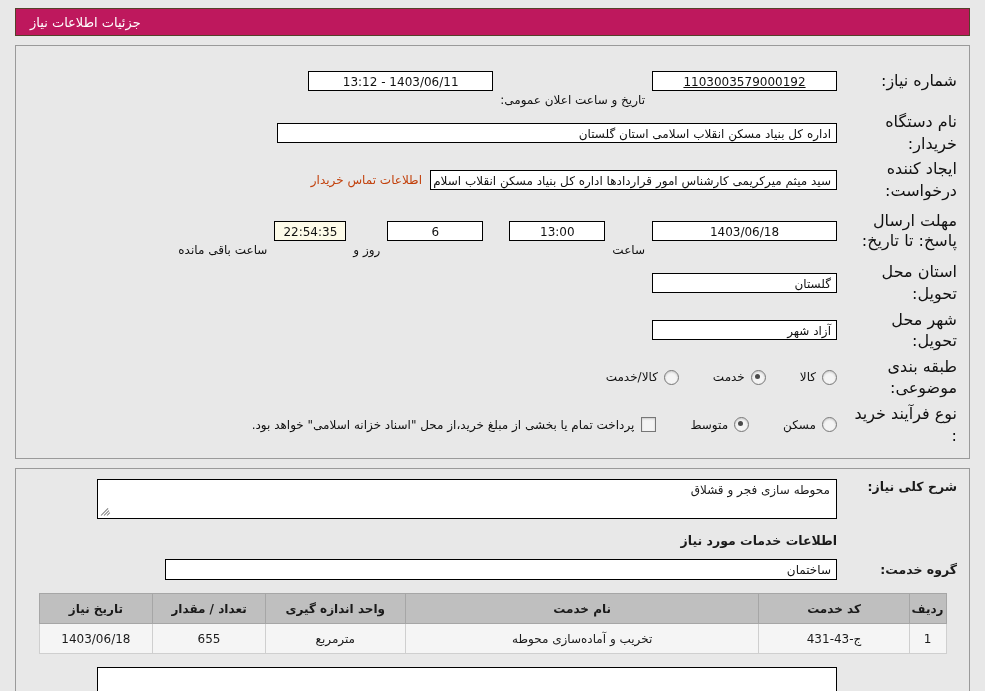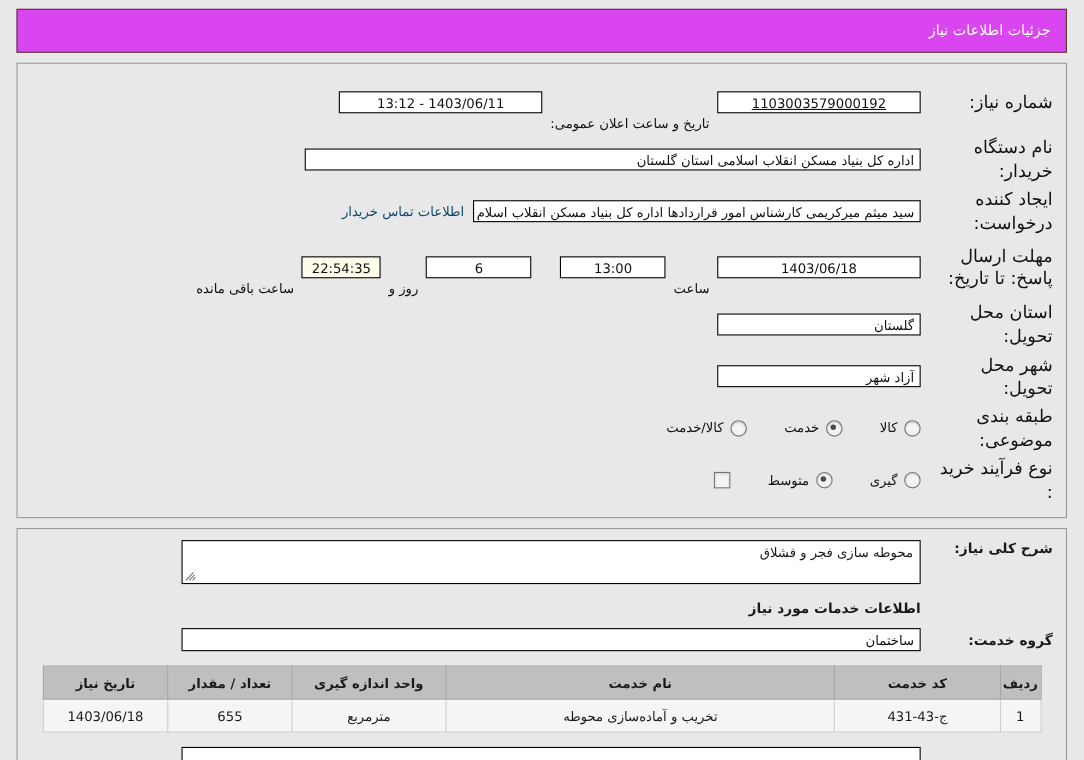--- a/index.html
+++ b/index.html
@@ -65,27 +65,27 @@
   }
 
   
   .page {
     position: relative;
     z-index: 2;
     padding: 0;
   }
   .title-bar {
     margin: 8px 15px 0 15px;
-    height: 40px;
-    background: #d946ef;
+    height: 28px;
+    background: #be185d;
     border: 1px solid #55412a;
     color: #ffffff;
     display: flex;
     align-items: center;
-    justify-content: flex-start;
+    justify-content: flex-end;
     padding: 0 14px;
     box-sizing: border-box;
     font-size: 13px;
   }
 
   
   .panel {
     margin: 9px 15px 0 15px;
     border: 1px solid #9a9a9a;
     background: #e8e8e8;
@@ -143,21 +143,21 @@
   .w-city   { width: 185px; }
 
   .inline-lbl {
     font-size: 12px;
     padding: 0 7px;
     white-space: nowrap;
     color: #111;
     margin-top: 38px;
   }
   .link {
-    color: #0c4a6e;
+    color: #c2410c;
     font-size: 12px;
     padding: 0 8px;
     white-space: nowrap;
     cursor: pointer;
   }
 
   
   .radio-group { display: flex; align-items: center; }
   .radio-item {
     display: flex;
@@ -216,21 +216,21 @@
     text-align: right;
     padding-right: 0;
     width: 100%;
   }
   .section-head-wrap { display: flex; }
   .section-head-inner { width: 120px; flex: 0 0 120px; text-align: right; padding-left: 8px; box-sizing: border-box; }
 
   .ta {
     border: 1px solid #000;
     background: #fff;
-    width: 672px;
+    width: 740px;
     height: 40px;
     position: relative;
     box-sizing: border-box;
     padding: 3px 6px 0 6px;
     font-size: 12px;
     text-align: right;
     overflow: hidden;
   }
   .ta.big { height: 70px; }
   .grip {
@@ -379,28 +379,29 @@
           <span class="radio-lbl">کالا/خدمت</span>
         </div>
       </div>
     </div>
 
     <div class="row">
       <div class="lbl">نوع فرآیند خرید :</div>
       <div class="radio-group">
         <div class="radio-item">
           <span class="radio"></span>
-          <span class="radio-lbl">گیری</span>
+          <span class="radio-lbl">مسکن</span>
         </div>
         <div class="radio-item">
           <span class="radio on"></span>
           <span class="radio-lbl">متوسط</span>
         </div>
       </div>
       <span class="checkbox"></span>
+      <span class="note-text">پرداخت تمام یا بخشی از مبلغ خرید،از محل "اسناد خزانه اسلامی" خواهد بود.</span>
     </div>
 
   </div>
 
   <div class="panel panel-bottom">
 
     <div class="row" style="align-items:flex-start">
       <div class="bold-lbl">شرح کلی نیاز:</div>
       <div class="ta">
         <span>محوطه سازی فجر و قشلاق</span>

